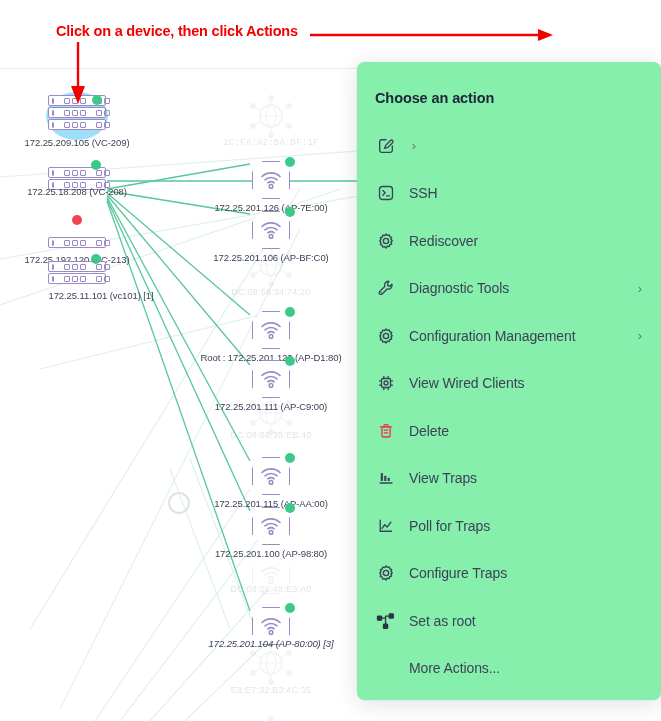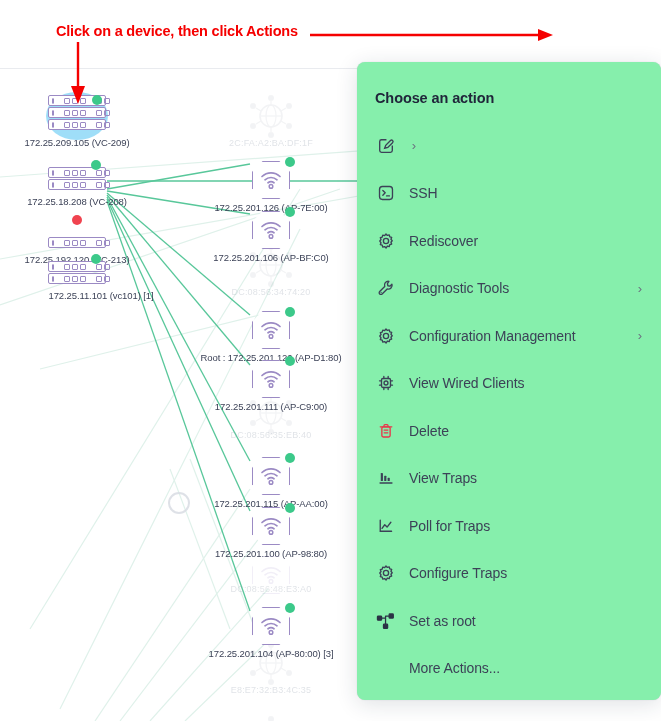--- a/index.html
+++ b/index.html
@@ -332,21 +332,21 @@
           <g stroke="#7b8496" stroke-width="1.1">
             <line x1="26" y1="7" x2="26" y2="11"></line>
               <line x1="41" y1="14" x2="36" y2="17"></line>
             <line x1="41" y1="30" x2="36" y2="27"></line>
               <line x1="26" y1="38" x2="26" y2="33"></line>
             <line x1="11" y1="30" x2="16" y2="27"></line>
               <line x1="11" y1="14" x2="16" y2="17"></line>
           </g>
         </svg>
       </div>
-      <div class="cloud-label" style="top:18px;">2C:FA:A2:BA:DF:1F</div>
+      <div class="cloud-label" style="top:18px;font-family:Liberation Mono, monospace;">2C:FA:A2:BA:DF:1F</div>
     </div>
 
     <div class="node" style="left:271px;top:200px;">
       <div class="cloud-node" style="top:-26px;">
         <svg width="52" height="44" viewBox="0 0 52 44">
           <circle cx="26" cy="22" r="11" fill="none" stroke="#7b8496" stroke-width="1.6"></circle>
           <ellipse cx="26" cy="22" rx="5" ry="11" fill="none" stroke="#7b8496" stroke-width="1.2"></ellipse>
           <line x1="15" y1="22" x2="37" y2="22" stroke="#7b8496" stroke-width="1.2"></line>
           <g fill="#7b8496">
             <circle cx="26" cy="4" r="3"></circle>
@@ -502,21 +502,21 @@
               <i></i>
               <i></i>
             </span>
             <span class="ports">
               <i></i>
               <i></i>
             </span>
           </div>
       </div>
       <div class="status-dot status-up" style="left:14px;top:-7px;"></div>
-      <div class="label" style="top:29px;">172.25.18.208 (VC-208)</div>
+      <div class="label" style="top:19px;">172.25.18.208 (VC-208)</div>
     </div>
 
     <div class="node" style="left:77px;top:168px;">
       <div class="status-dot status-down" style="left:-5px;top:-22px;"></div>
       <div class="sw" style="top:0px;">
         <div class="unit">
             <span class="sq"></span>
             <span class="ports">
               <i></i>
               <i></i>
@@ -654,21 +654,21 @@
     <div class="node" style="left:271px;top:538px;">
       <div class="ap">
         <svg width="22" height="18" viewBox="0 0 22 18">
           <path d="M2 5.5 A13 13 0 0 1 20 5.5" fill="none" stroke="#9b8ac4" stroke-width="1.7" stroke-linecap="round"></path>
           <path d="M5 8.8 A9 9 0 0 1 17 8.8" fill="none" stroke="#9b8ac4" stroke-width="1.7" stroke-linecap="round"></path>
           <path d="M8 11.8 A5 5 0 0 1 14 11.8" fill="none" stroke="#9b8ac4" stroke-width="1.7" stroke-linecap="round"></path>
           <circle cx="11" cy="15.4" r="1.8" fill="none" stroke="#9b8ac4" stroke-width="1.5"></circle>
         </svg>
       </div>
       <div class="status-dot status-up" style="left:14px;top:-4px;"></div>
-      <div class="label" style="top:41px;">172.25.201.104 (AP-80:00) [3]</div>
+      <div class="label" style="top:31px;font-style:italic;">172.25.201.104 (AP-80:00) [3]</div>
     </div>
 
   </div>
 
 
   <div id="actions-menu">
     <div id="menu-heading">Choose an action</div>
     <div class="menu-list">
 
       <div class="menu-item">

